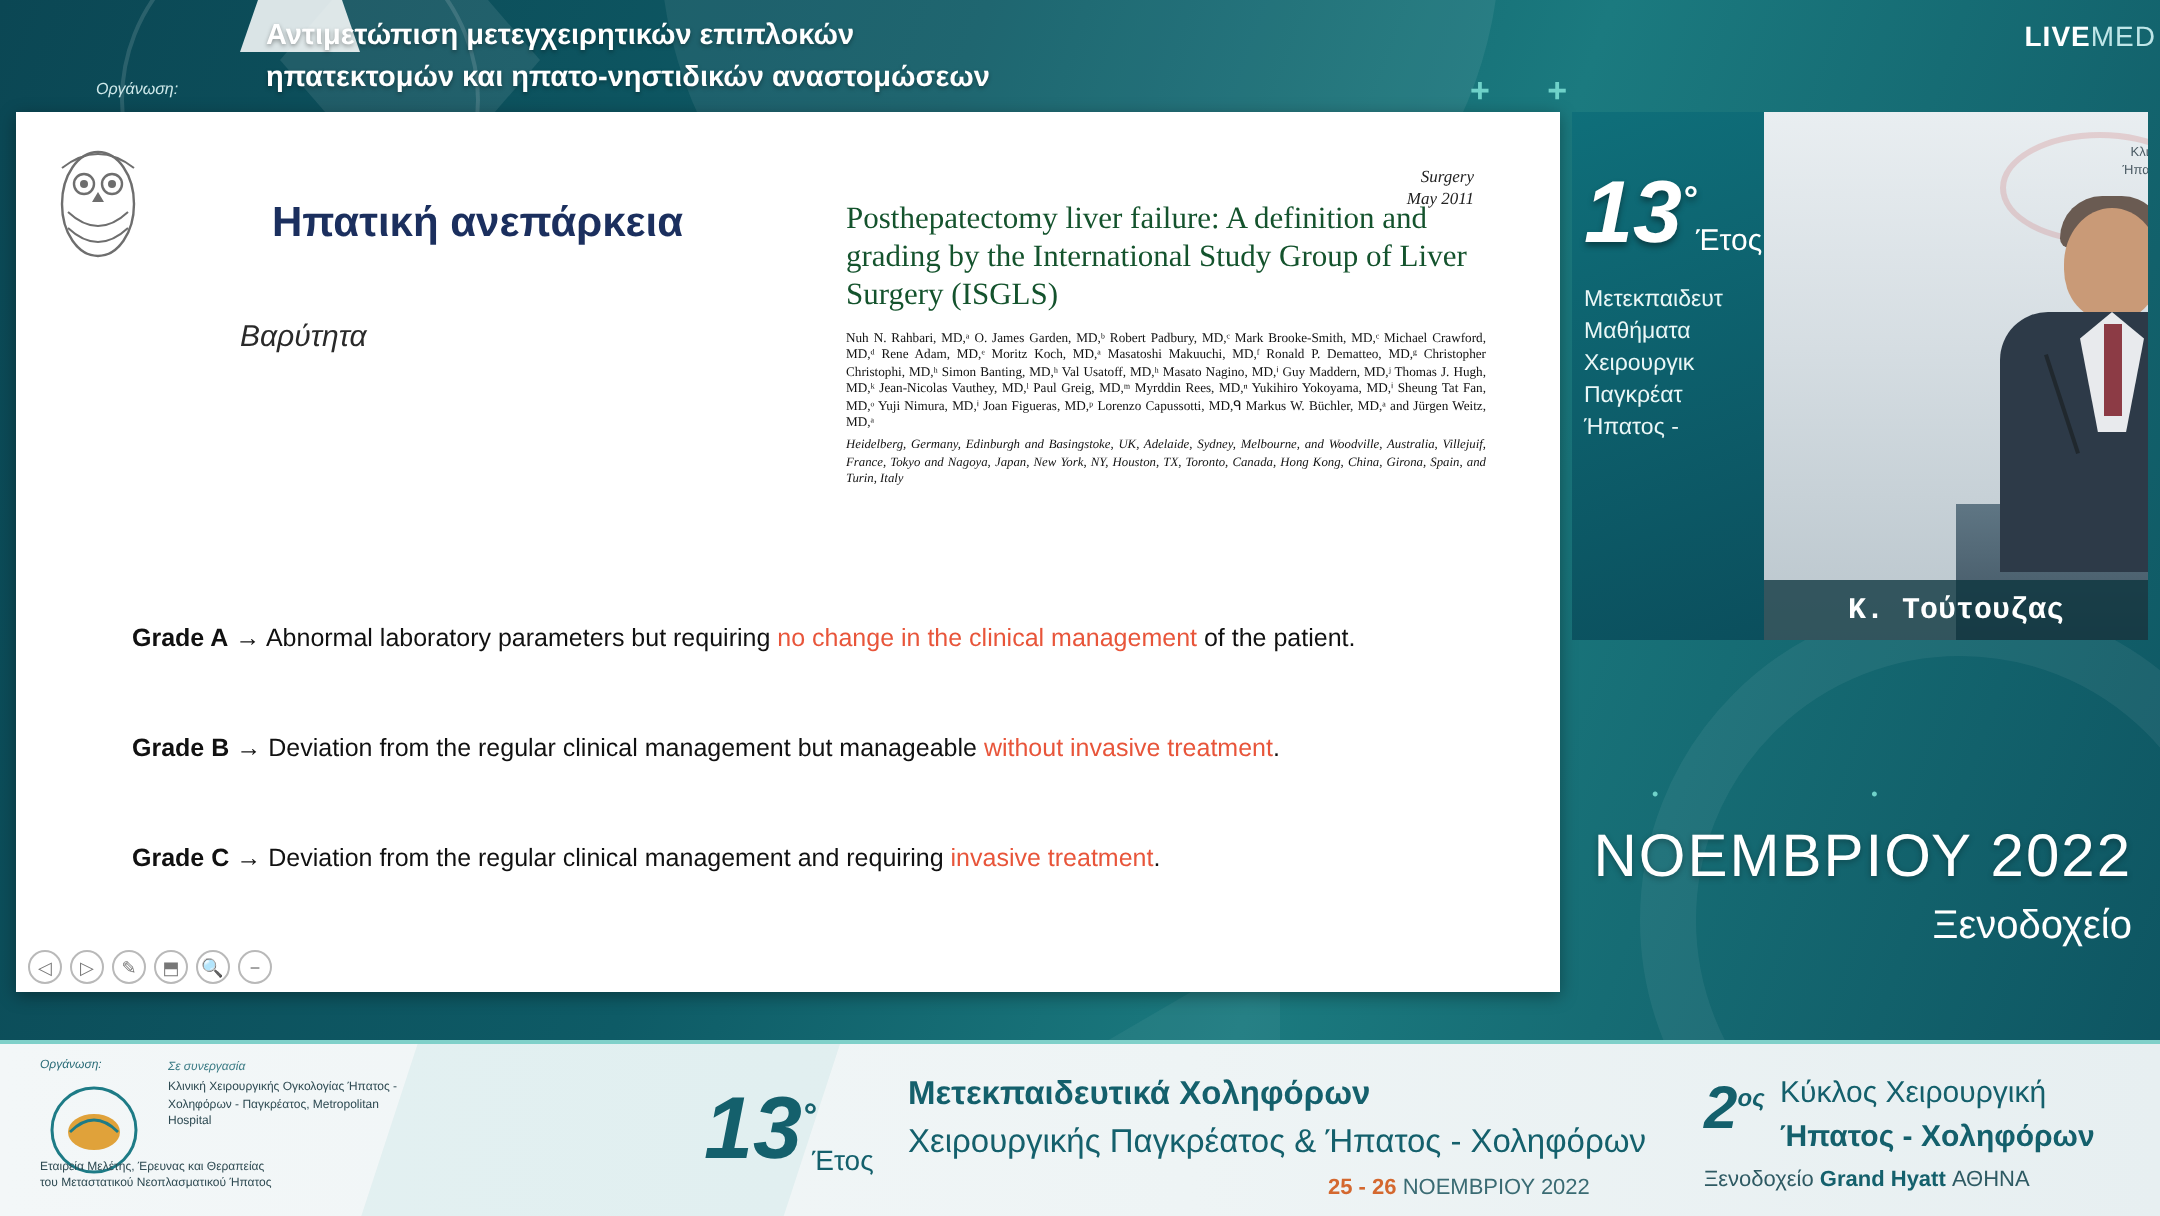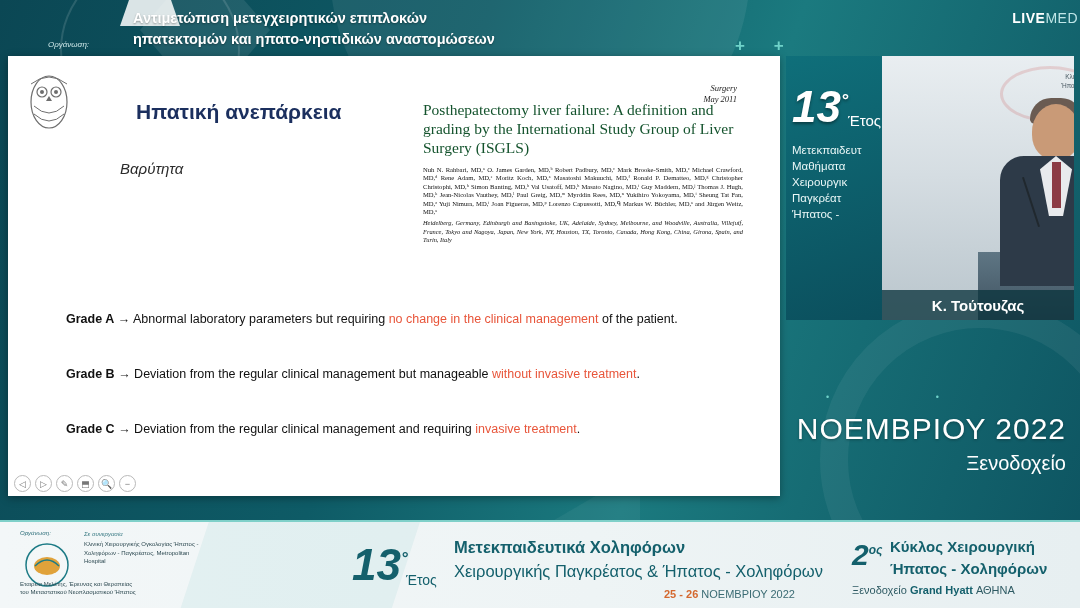--- a/index.html
+++ b/index.html
@@ -193,21 +193,21 @@
     background: linear-gradient(180deg, #5f7684, #3e5260);
   }
   .mic {
     position: absolute; left: 148px; top: 120px; width: 2px; height: 52px;
     background: #20282e; transform: rotate(-18deg);
   }
   .speaker-name {
     position: absolute; left: 96px; bottom: 0; width: 192px; height: 30px;
     background: rgba(12,52,62,0.78);
     color: #ffffff; font-size: 15px; font-weight: bold;
-    display: flex; align-items: center; justify-content: center;
+    display: flex; align-items: center; justify-content: center; font-family: Liberation Mono, monospace;
   }
 
   
   .right-dots {
     position: absolute; left: 826px; top: 392px;
     color: #6fd2c9; font-size: 9px; letter-spacing: 52px;
   }
   .month-year {
     position: absolute; right: 14px; top: 412px;
     color: #ffffff; font-size: 30px; letter-spacing: 1px;
@@ -264,21 +264,21 @@
     position: absolute; left: 664px; top: 66px;
     font-size: 11px; color: #3a6b73;
   }
   .bb-dates .dt { color: #d4682f; font-weight: bold; }
   .bb-2 {
     position: absolute; left: 852px; top: 16px;
     color: #14606c; font-size: 30px; font-weight: bold; font-style: italic;
   }
   .bb-2 sup { font-size: 12px; }
   .bb-cycle1 {
-    position: absolute; left: 890px; top: 16px; color: #14606c; font-size: 15px; font-weight: bold;
+    position: absolute; left: 890px; top: 16px; color: #14606c; font-size: 15px; font-weight: normal;
   }
   .bb-cycle2 {
     position: absolute; left: 890px; top: 38px; color: #14606c; font-size: 15px; font-weight: bold;
   }
   .bb-venue {
     position: absolute; left: 852px; top: 62px; color: #2e5a63; font-size: 11px;
   }
   .bb-venue b { color: #14606c; }
 </style>
 </head>

